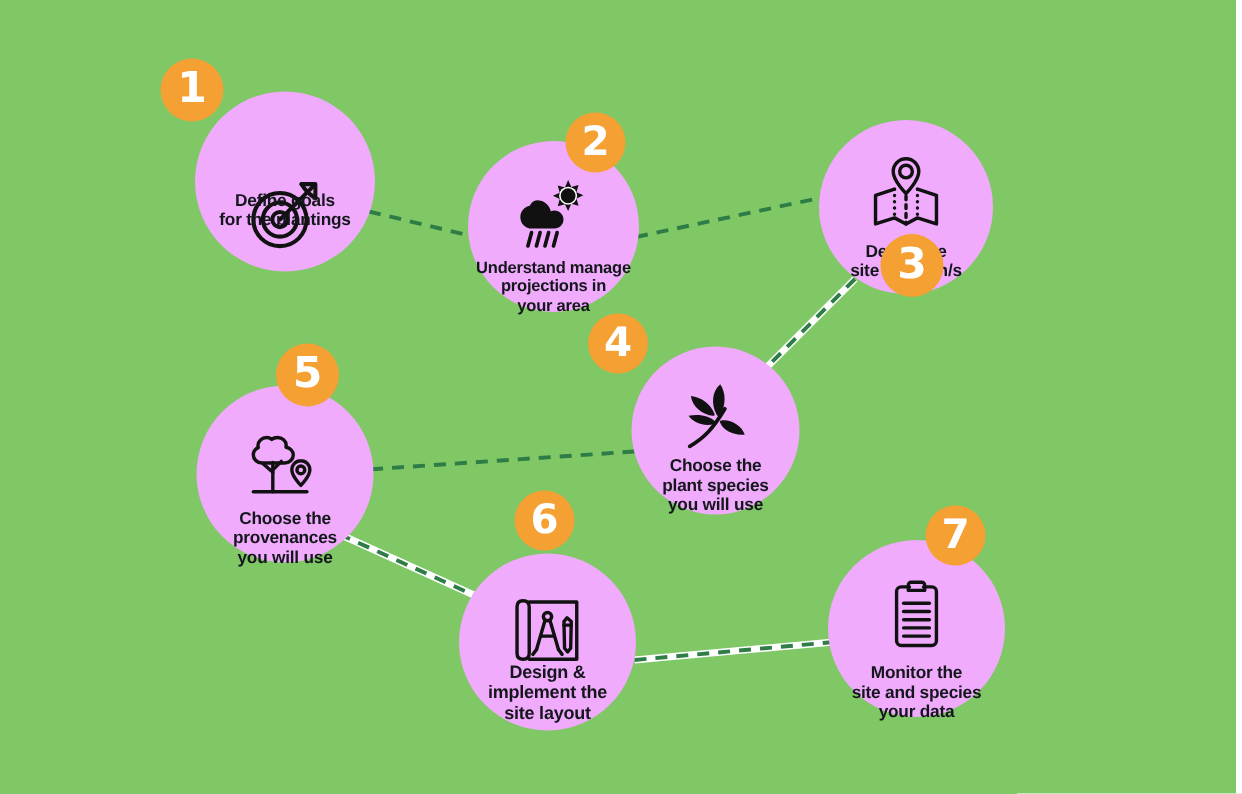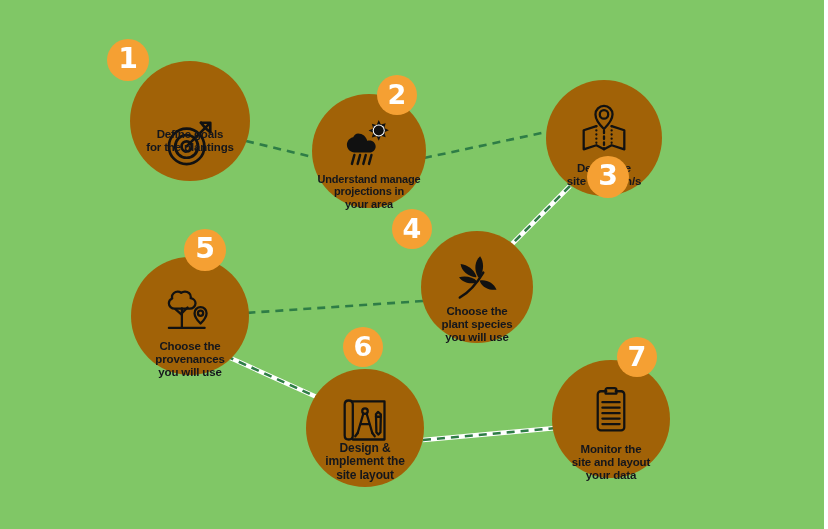--- a/index.html
+++ b/index.html
@@ -33,21 +33,21 @@
     position: absolute;
     left: 0;
     top: 0;
     width: 824px;
     height: 529px;
     pointer-events: none;
   }
   .node {
     position: absolute;
     border-radius: 50%;
-    background: #a16207;
+    background: #f0abfc;
     box-sizing: border-box;
     display: flex;
     flex-direction: column;
     align-items: center;
     justify-content: flex-start;
   }
   .node-icon {
     position: absolute;
     left: 50%;
     transform: translateX(-50%);
@@ -212,21 +212,21 @@
     <svg viewBox="0 0 64 64" width="100%" height="100%" fill="none" stroke="currentColor" stroke-width="2.9" stroke-linecap="round" stroke-linejoin="round">
       <path d="M26 8 H19 C16.8 8 15 9.8 15 12 V54 C15 56.2 16.8 58 19 58 H45 C47.2 58 49 56.2 49 54 V12 C49 9.8 47.2 8 45 8 H38"></path>
       <path d="M27.5 4 H36.5 C38 4 39 5.2 39 6.6 V11 H25 V6.6 C25 5.2 26 4 27.5 4z"></path>
       <path d="M21 22 H43"></path>
       <path d="M21 29 H43"></path>
       <path d="M21 36 H43"></path>
       <path d="M21 43 H43"></path>
       <path d="M21 50 H43"></path>
     </svg></div>
           <div class="node-label" style="top: 83px; font-size: 11.5px; width: 122px;">Monitor the
-site and layout
+site and species
 your data</div>
         </div>
         <div class="badge" style="left: 617px; top: 337px; width: 40px; height: 40px; font-size: 27px;">
           <span>7</span>
         </div>
       </div>
   </div>
 </div>
 
 </body></html>

